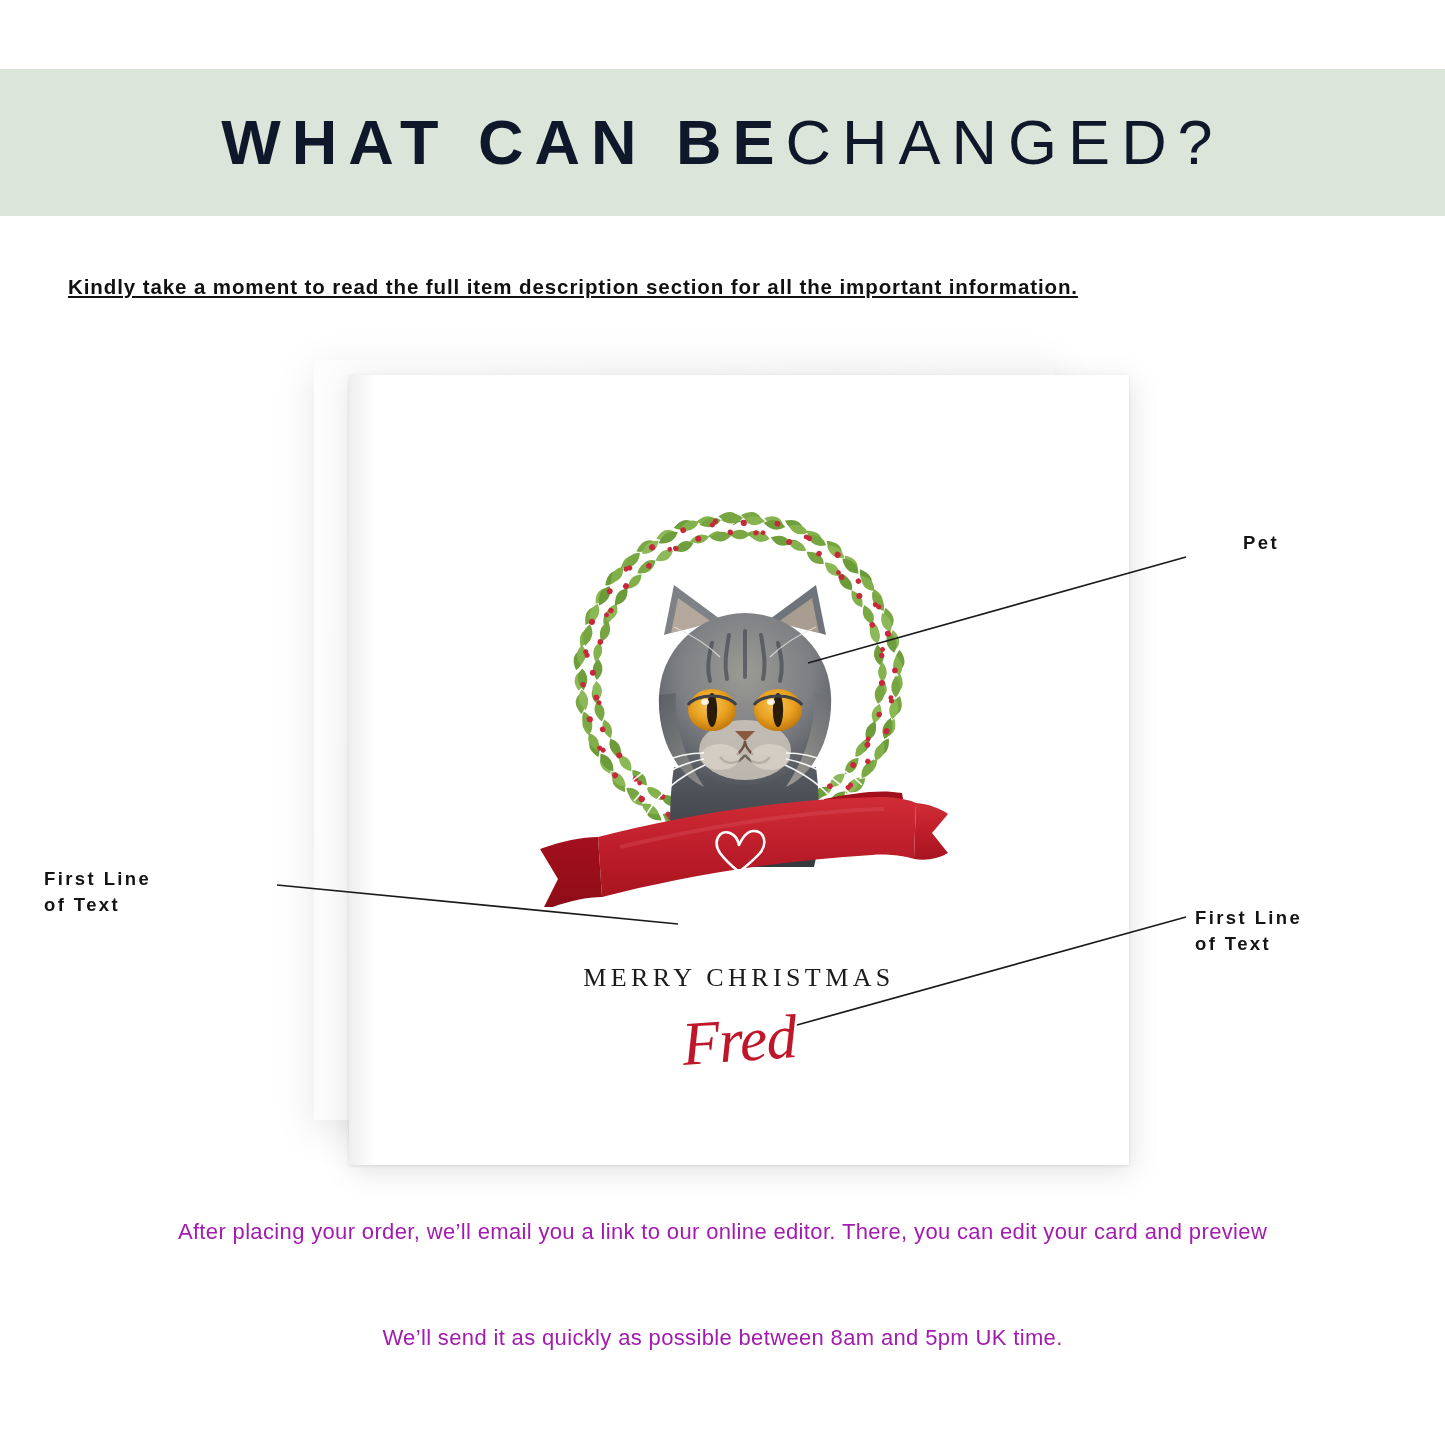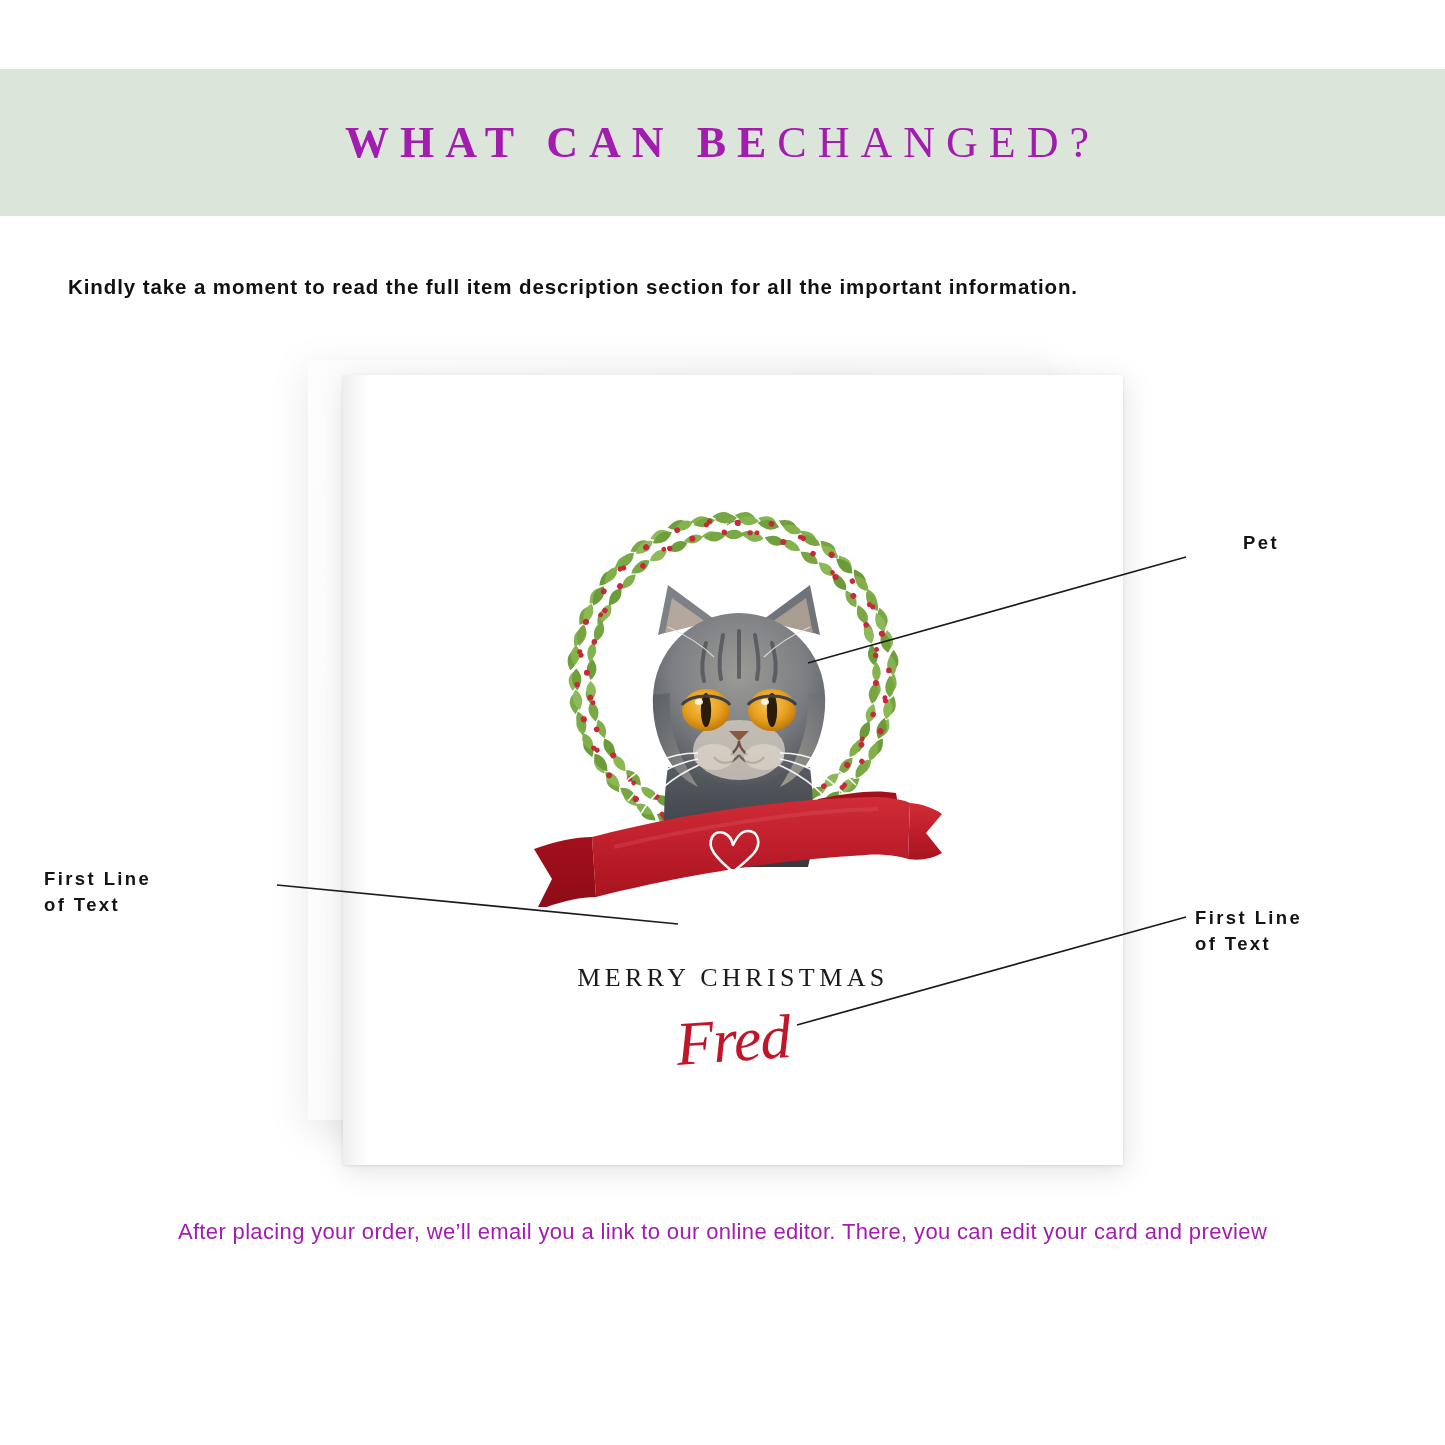--- a/index.html
+++ b/index.html
@@ -12,45 +12,45 @@
   }
 
   
   #header-band{
     position:absolute;
     left:0; top:69px; width:1445px; height:147px;
     background:#dce5d9;
     display:flex; align-items:center; justify-content:center;
   }
   #header-title{
-    font-size:44px;
+    font-size:63px;
     letter-spacing:11px;
-    color:#a21caf;
+    color:#0f172a;
     white-space:nowrap;
     line-height:1;
-    font-family:Liberation Serif, serif;
   }
   #header-title .strong{ font-weight:700; }
   #header-title .light{ font-weight:300; }
 
   
   #subtitle{
     position:absolute;
     left:0; top:275px; width:1146px;
     text-align:center;
     font-size:20.5px;
     font-weight:700;
     letter-spacing:0.9px;
     color:#111111;
+    text-decoration:underline;
   }
 
   
   #mockup-stage{
     position:absolute;
-    left:280px; top:330px; width:900px; height:870px;
+    left:286px; top:330px; width:900px; height:870px;
   }
   
   #card-back{
     position:absolute;
     left:28px; top:30px; width:740px; height:760px;
     background:#fdfdfd;
     box-shadow:0 10px 34px rgba(120,120,120,.18);
   }
   #card-back::after{
     content:"";
@@ -598,13 +598,14 @@
 <div class="anno-label" id="anno-second">
   <div>First Line</div>
   <div>of Text</div>
 </div>
 
 <div class="footer-p" id="footer-1">
   <div>After placing your order, we’ll email you a link to our online editor. There, you can edit your card and preview</div>
 </div>
 
 <div class="footer-p" id="footer-2">
+  <div>We’ll send it as quickly as possible between 8am and 5pm UK time.</div>
 </div>
 
 </body></html>

